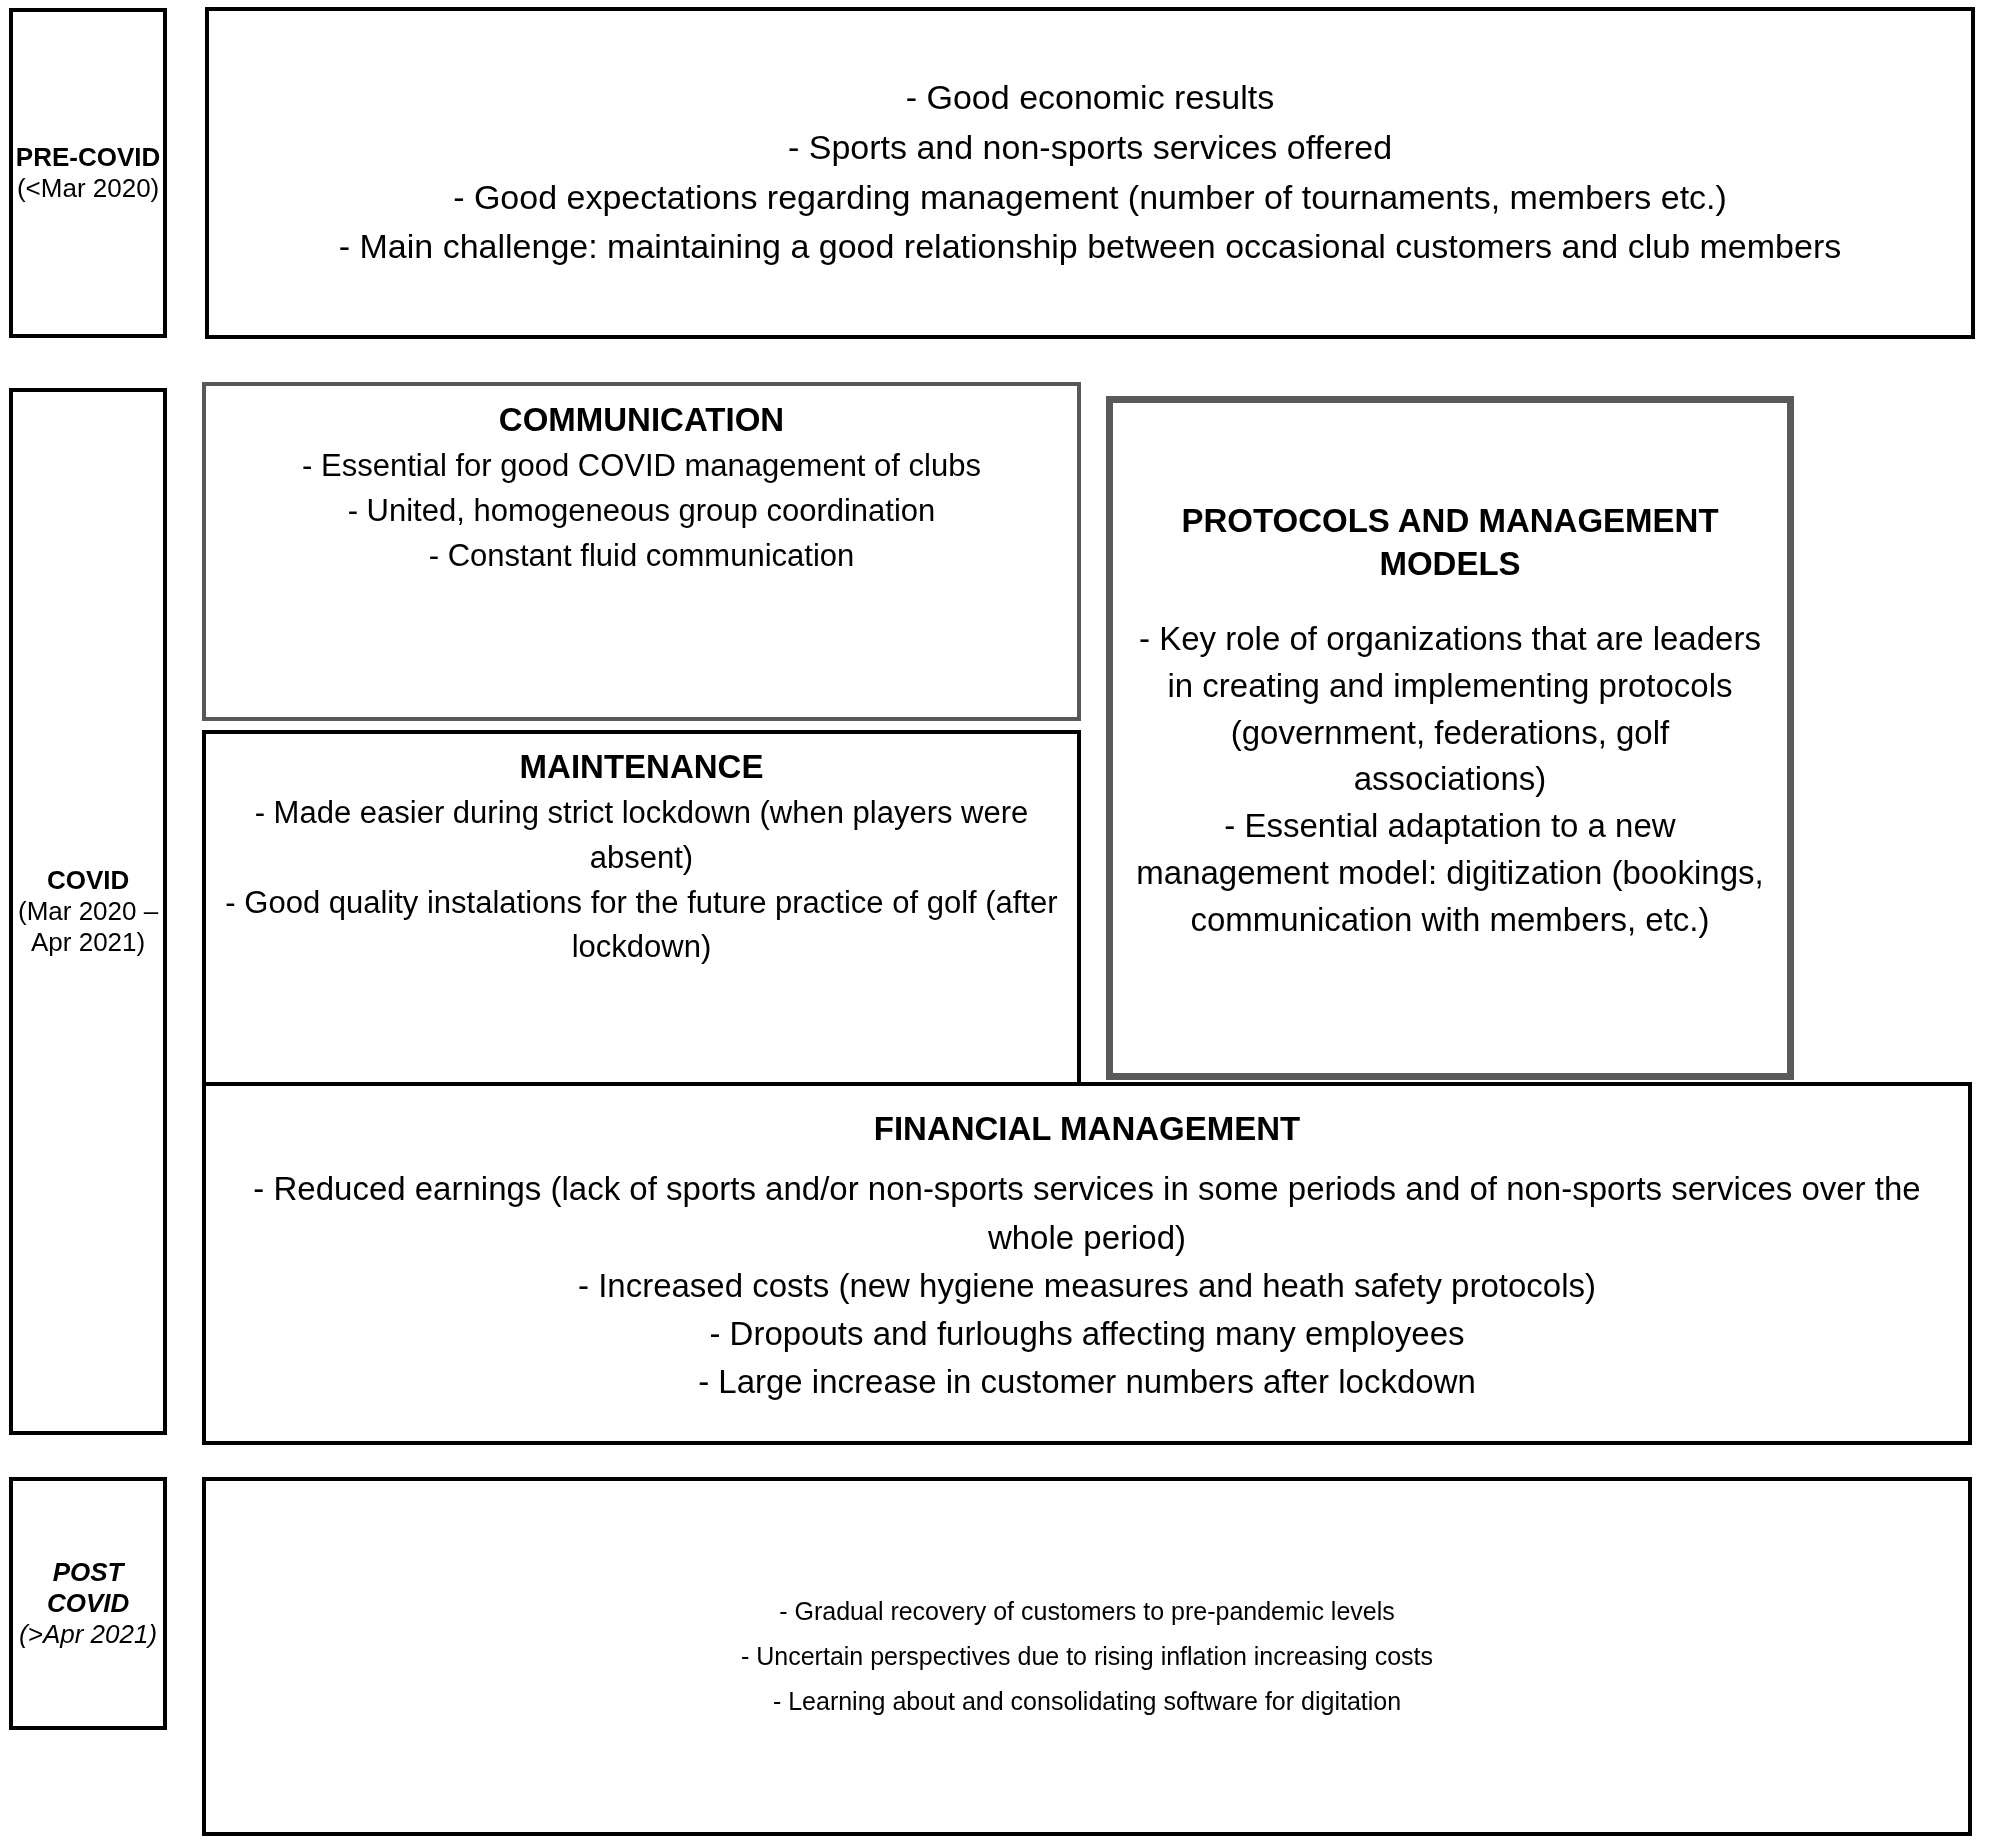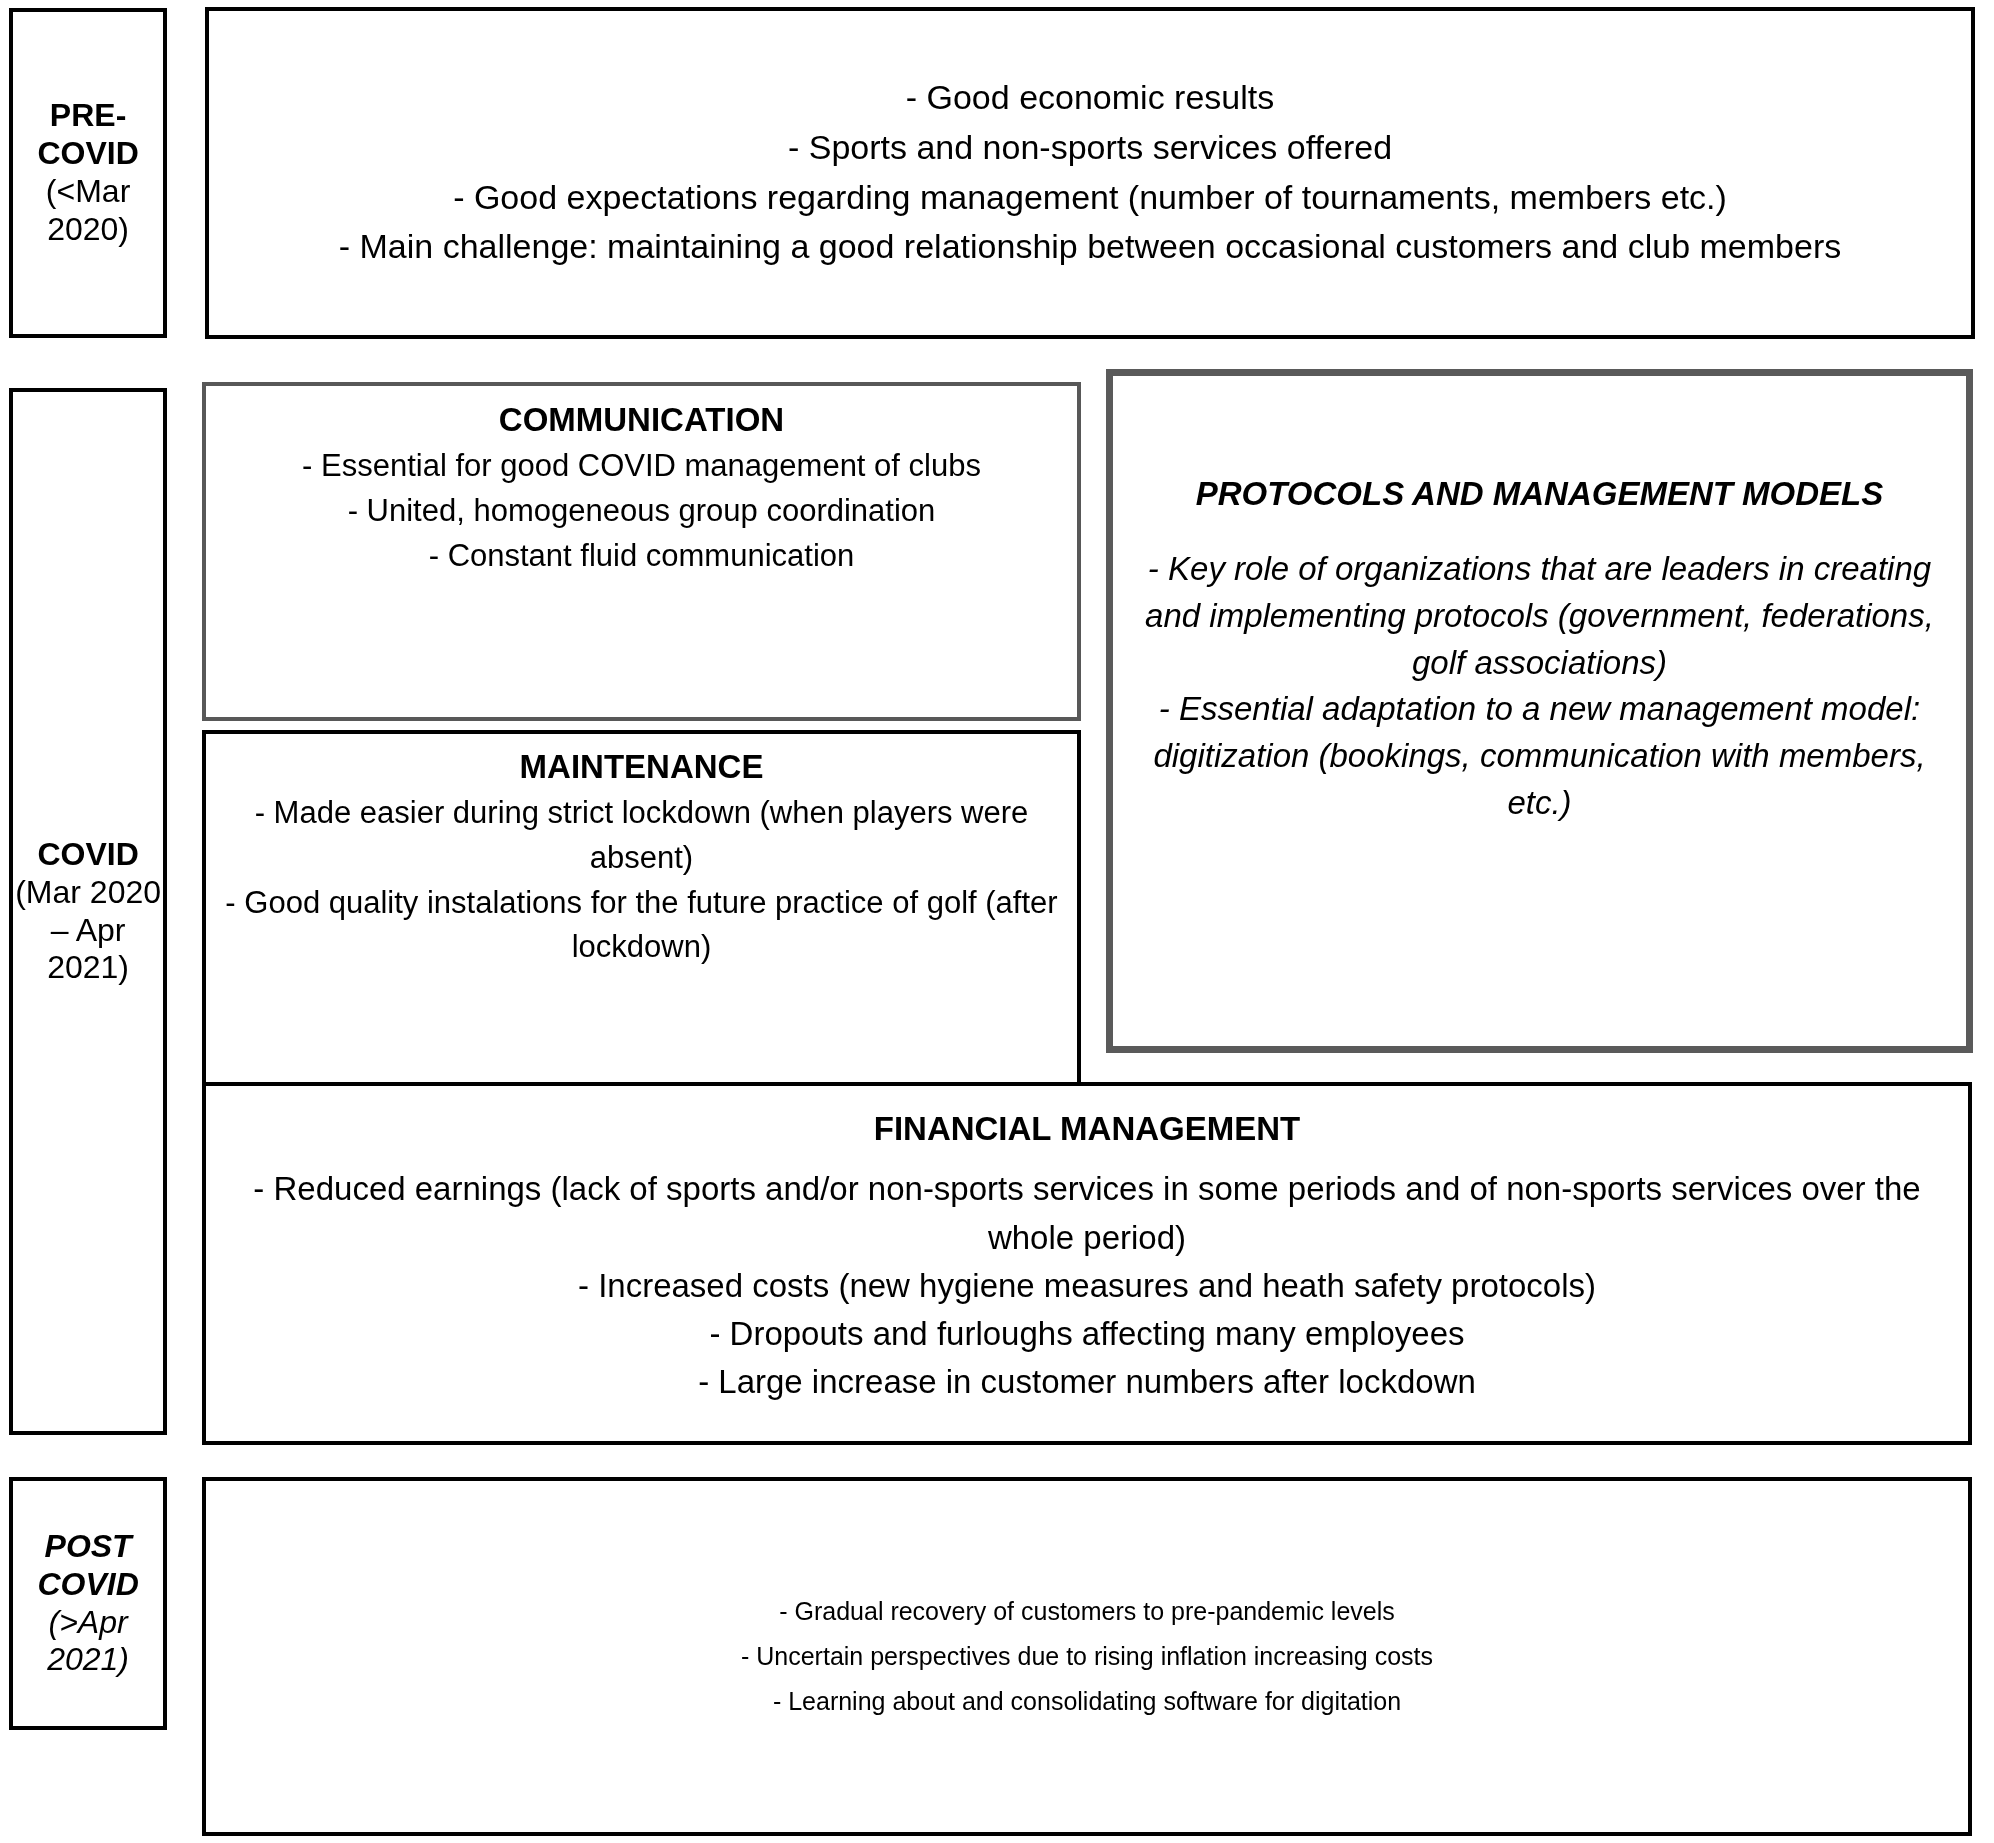--- a/index.html
+++ b/index.html
@@ -34,21 +34,21 @@
     justify-content: center;
     text-align: center;
   }
 
   .border-black { border: 4.6px solid #000000; }
   .border-gray  { border: 4.6px solid #585858; }
   .border-gray-thick { border: 7.2px solid #5a5a5a; }
 
   
   .period-label {
-    font-size: 32px;
+    font-size: 26px;
     line-height: 1.18;
     font-weight: 400;
   }
   .period-label .strong {
     font-weight: bold;
     display: block;
   }
   .period-label .range {
     display: block;
     font-weight: 400;
@@ -75,21 +75,21 @@
   .card-title.spaced { margin-bottom: 30px; }
 
   
   #label-precovid   { left: 9.1px;  top: 7.8px;   width: 158px;  height: 330px; }
   #label-covid      { left: 9.1px;  top: 388px;  width: 158px;  height: 1047px; }
   #label-postcovid  { left: 9.1px;  top: 1477px; width: 158px;  height: 253px; font-style: italic; }
 
   #box-precovid     { left: 205px; top: 6.5px;   width: 1770px; height: 332px; }
   #box-communication{ left: 202px; top: 382px;  width: 879px; height: 339px; }
   #box-maintenance  { left: 202px; top: 730px; width: 879px; height: 372px; }
-  #box-protocols    { left: 1106px;top: 369px;  width: 867px; height: 684px; font-style: italic; }
+  #box-protocols    { left: 1106px;top: 396px;  width: 688px; height: 684px; }
   #box-financial    { left: 202px; top: 1082px; width: 1770px; height: 363px; }
   #box-postcovid    { left: 202px; top: 1477px; width: 1770px; height: 359px; }
 
   #box-precovid .bullets     { font-size: 34px; line-height: 1.46; }
   #box-financial .bullets    { font-size: 33px; line-height: 1.46; }
   #box-postcovid .bullets    { font-size: 25px; line-height: 1.80; }
   #box-protocols .bullets    { font-size: 33px; line-height: 1.42; padding: 0 22px; }
   #box-communication .bullets{ font-size: 31px; line-height: 1.44; }
   #box-maintenance .bullets  { font-size: 31px; line-height: 1.44; }
 

